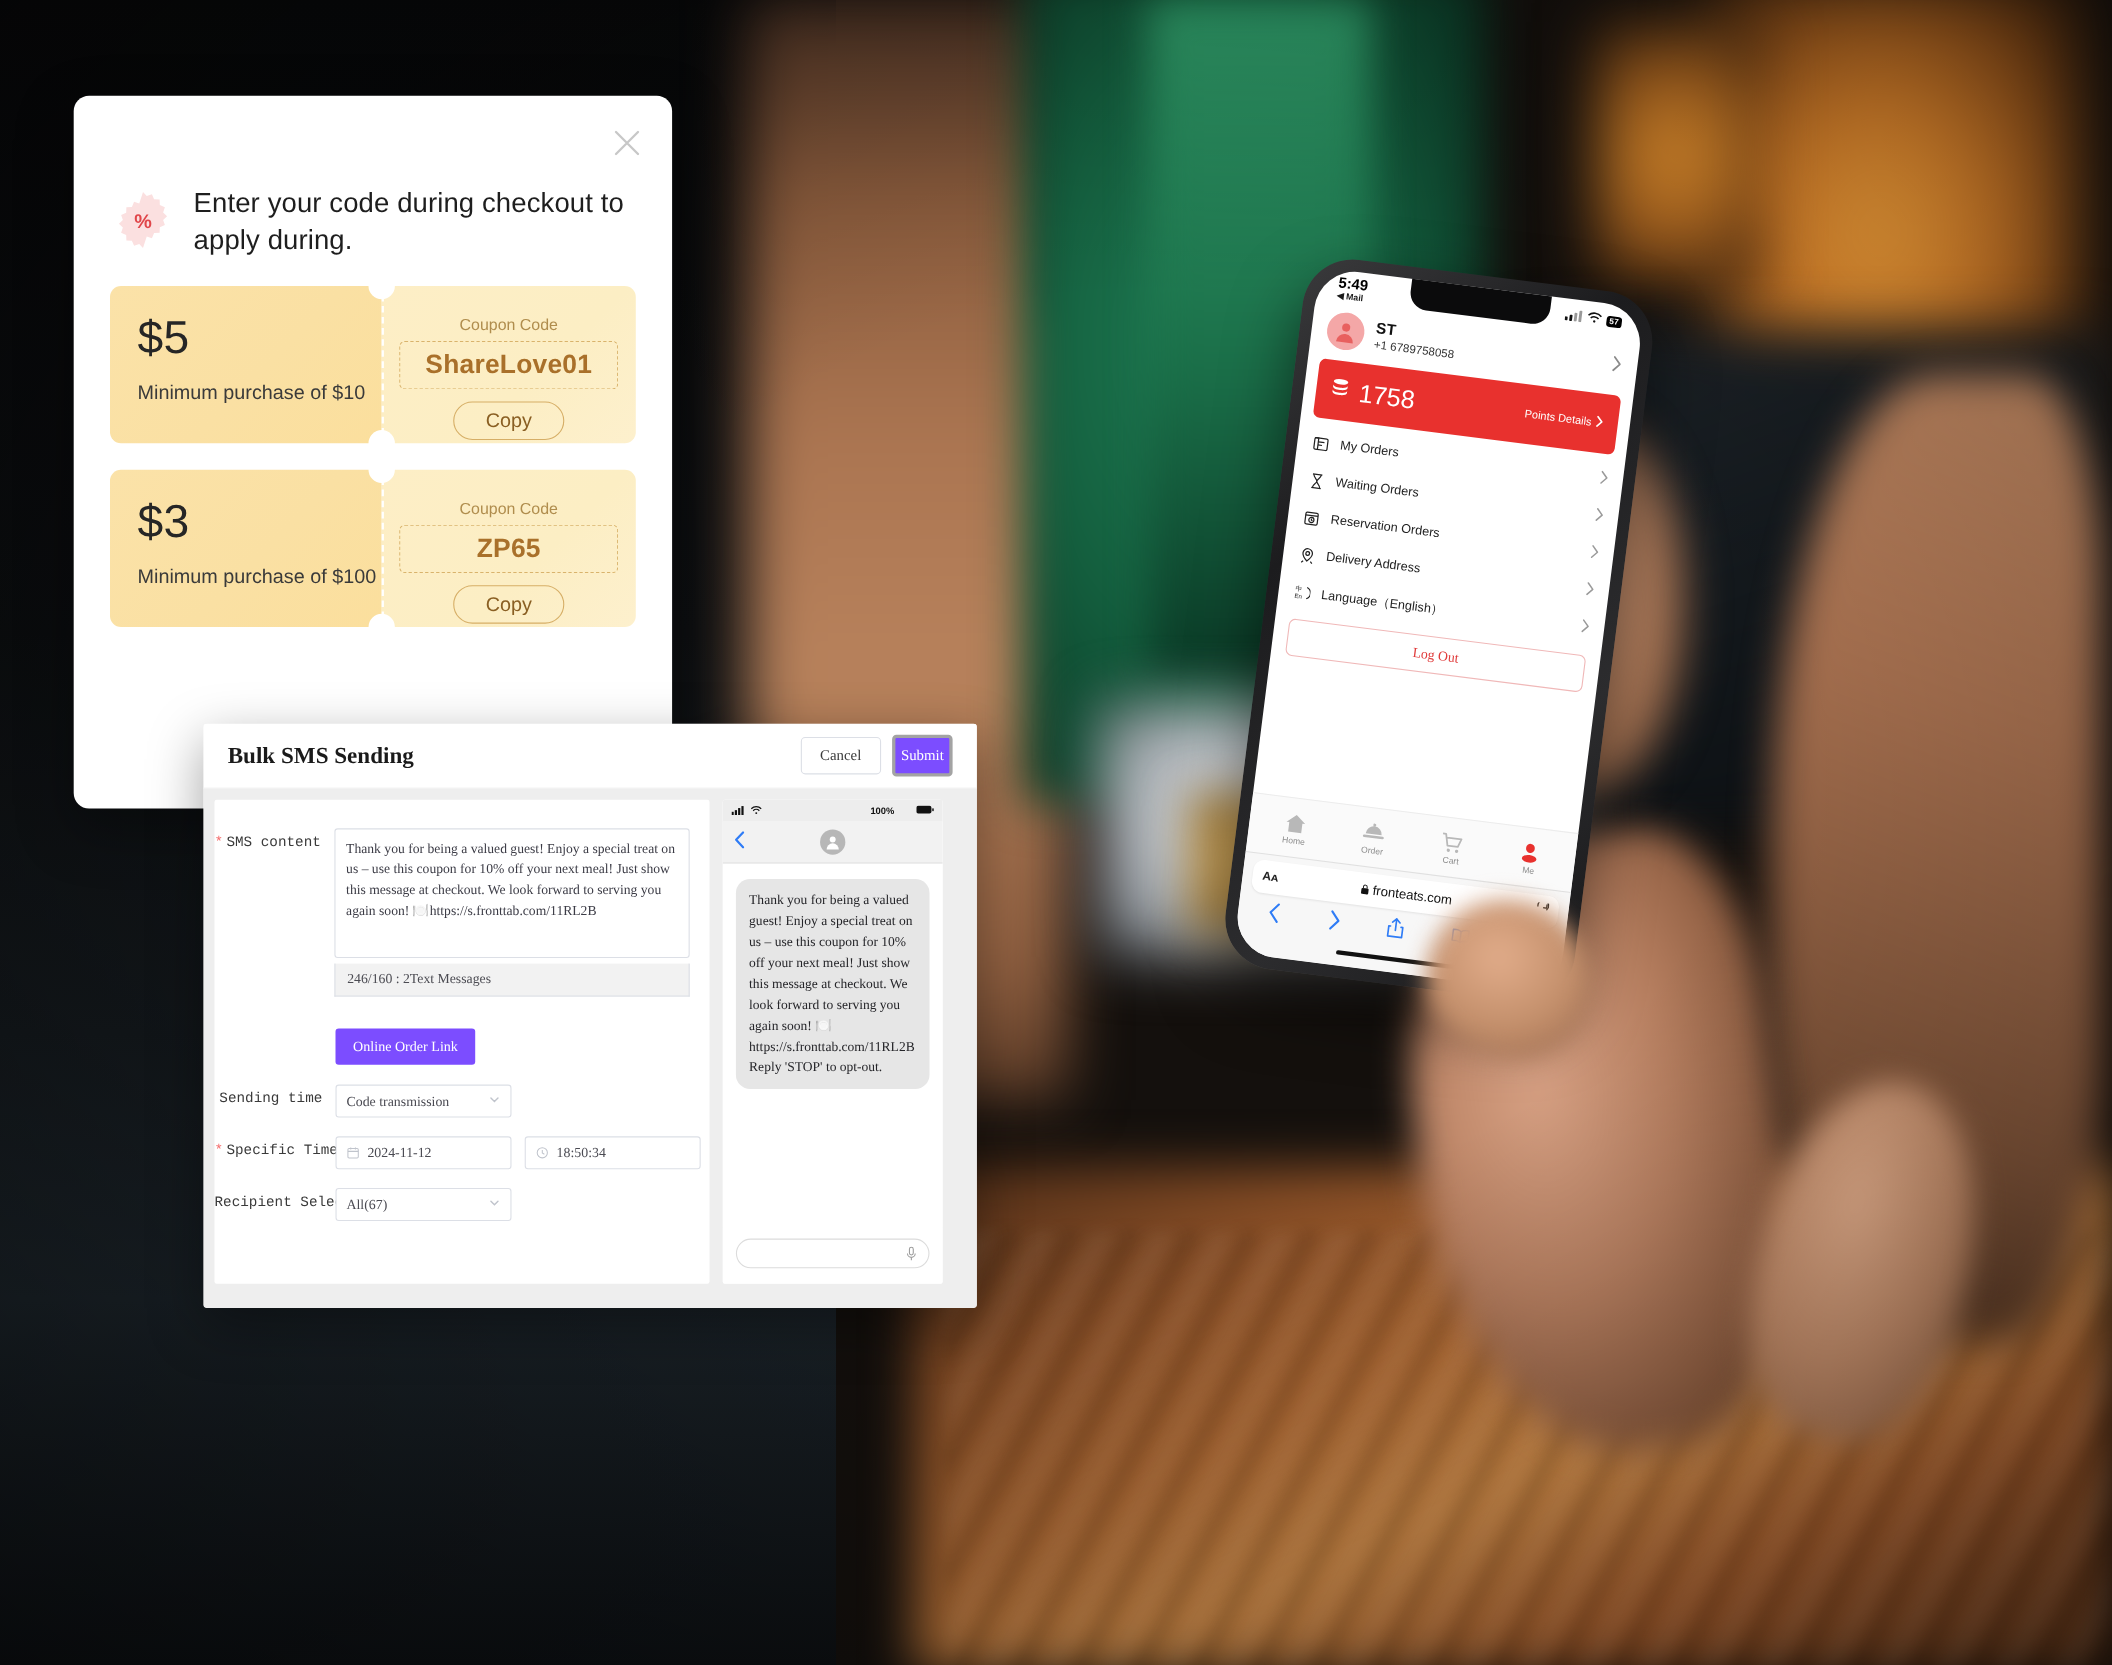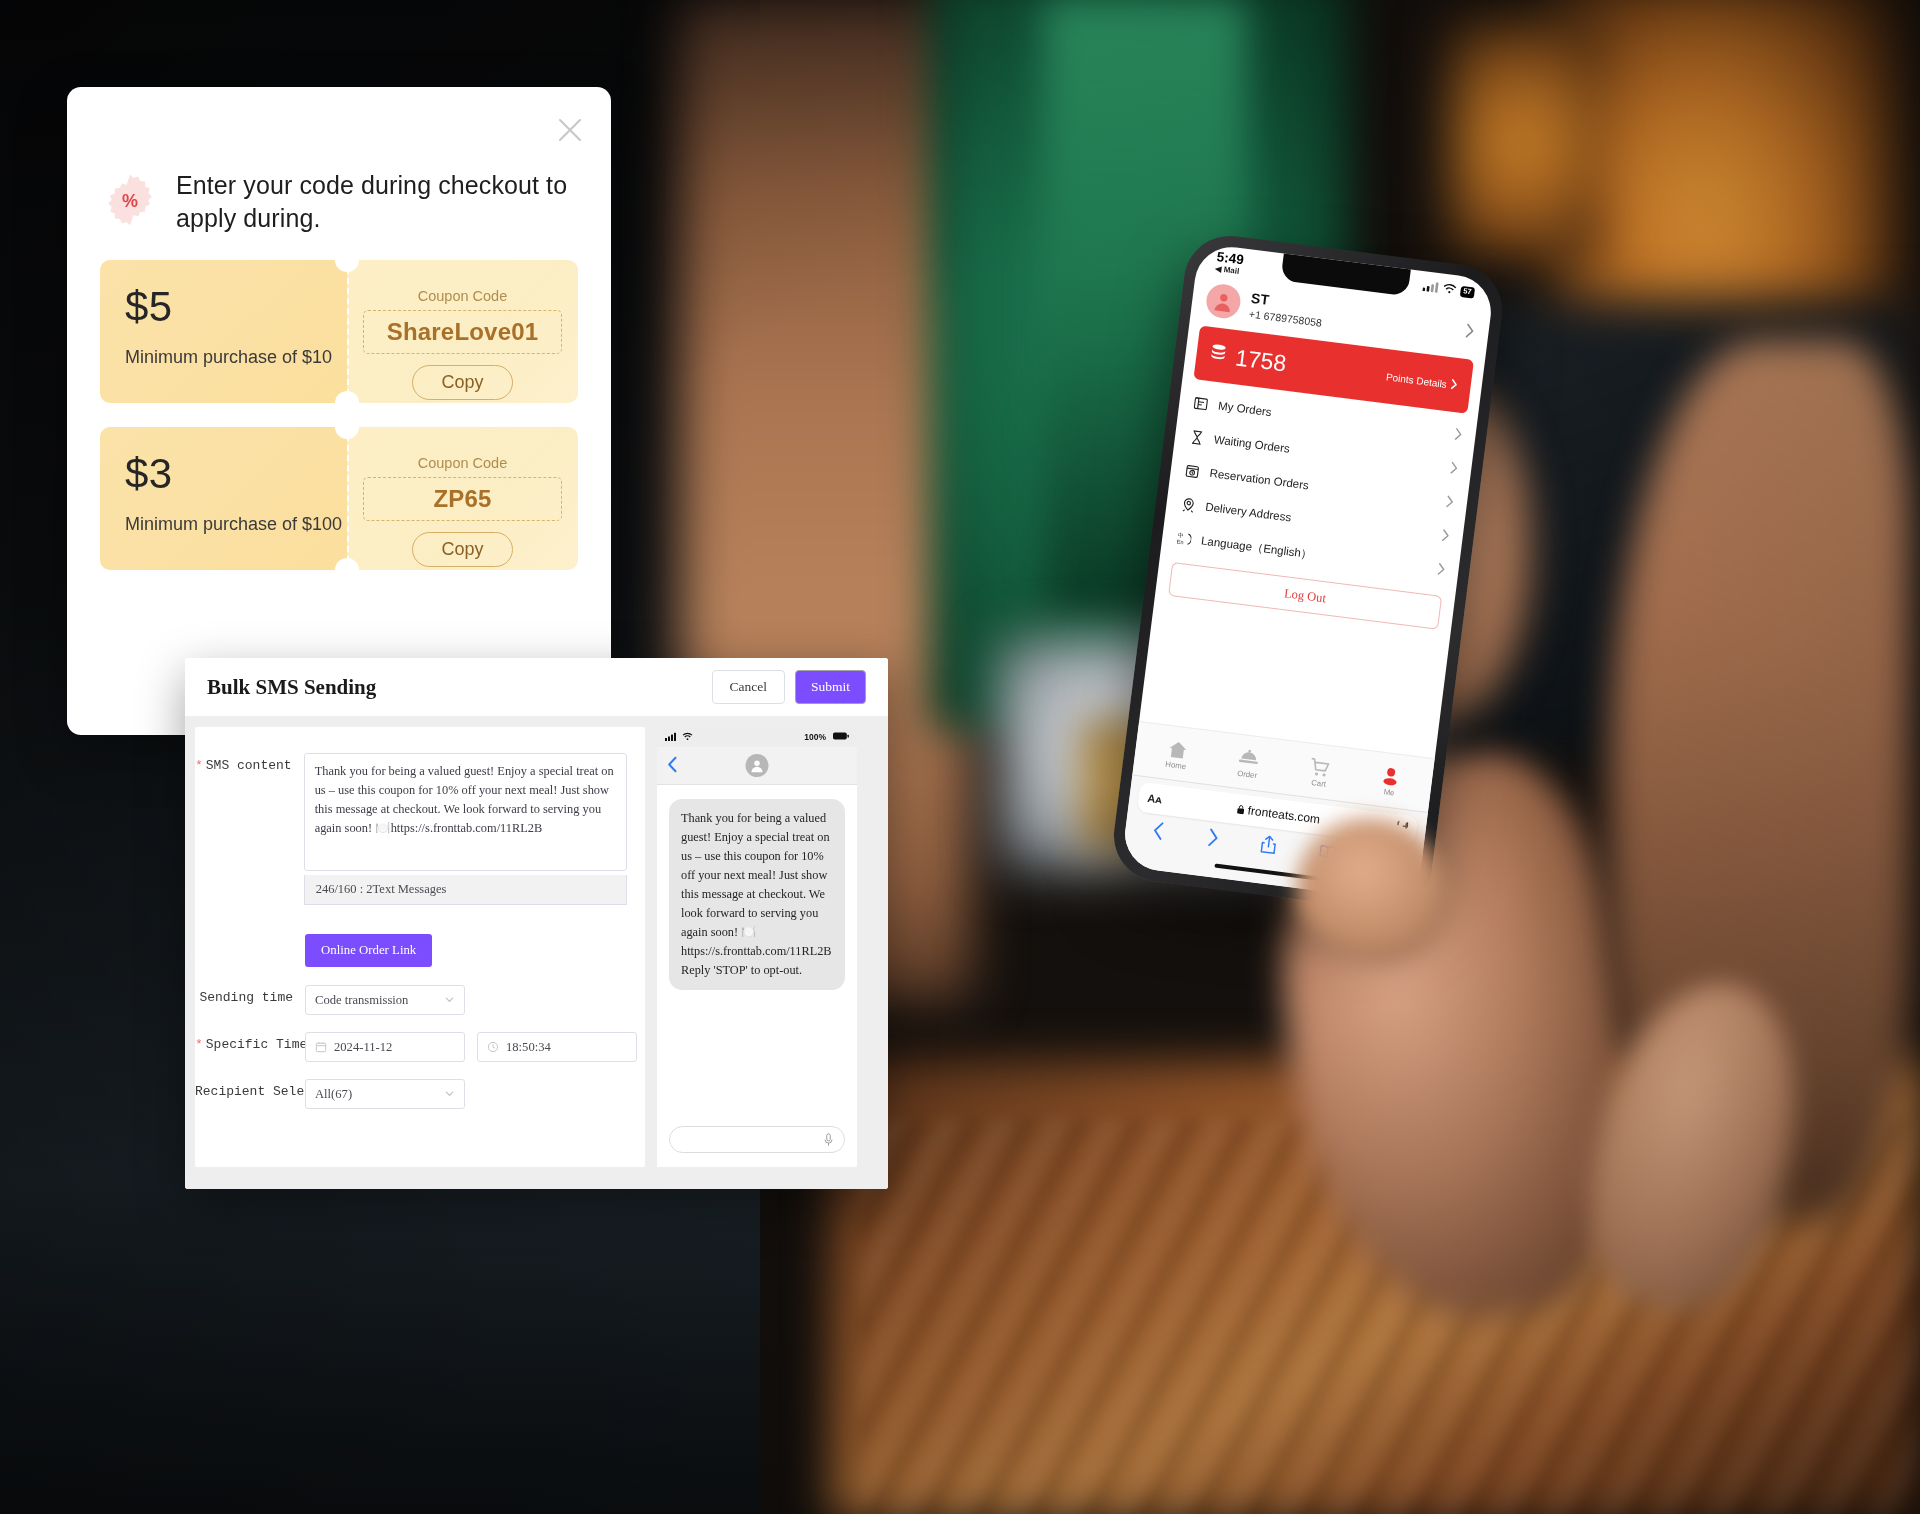--- a/index.html
+++ b/index.html
@@ -215,22 +215,22 @@
   .sms-header-actions { margin-left:auto; display:flex; gap: 10px; align-items:center; }
   .btn-cancel {
     font-family: "Liberation Serif", serif;
     font-size: 13.5px; color: #3b3b3b; background: #fff;
     border: 1px solid #dcdfe6; border-radius: 4px;
     padding: 8px 17px; cursor: pointer;
   }
   .btn-submit {
     font-family: "Liberation Serif", serif;
     font-size: 13.5px; color: #fff; background: #7c4dff;
-    border: 1px solid #a3a3a3; border-radius: 4px;
-    padding: 8px 15px; cursor: pointer;
+    border: 3px solid #a3a3a3; border-radius: 4px;
+    padding: 8px 5px; cursor: pointer;
   }
   .sms-body {
     position: absolute; top: 59px; left: 0; right: 0; bottom: 0;
     background: #eeeeee; padding: 10px 10px 22px 10px;
     display: flex; gap: 12px;
   }
   .sms-form-pane {
     width: 450px; background: #fff; border-radius: 2px;
     padding: 26px 18px 0 0;
   }
@@ -275,21 +275,21 @@
   .input-ctl.time { width: 160px; }
 
   .sms-preview-pane {
     width: 200px; background: #fff; border-radius: 2px;
     display: flex; flex-direction: column; overflow: hidden;
   }
   .pv-status {
     height: 20px; background: #ededed; display: flex; align-items: center;
     padding: 0 8px; font-size: 8.5px; color: #111; font-weight: 700;
   }
-  .pv-status .right { margin-left: auto; display:flex; align-items:center; gap:7px;}
+  .pv-status .right { margin-left: auto; display:flex; align-items:center; gap:20px;}
   .pv-nav {
     height: 38px; background: #f2f2f2; display: flex; align-items: center;
     padding: 0 10px; position: relative; border-bottom: 1px solid #e2e2e2;
   }
   .pv-back { color: #2f7cf6; font-size: 19px; line-height: 1; }
   .pv-avatar {
     position: absolute; left: 50%; transform: translateX(-50%);
     width: 23px; height: 23px; border-radius: 50%; background: #b7b7b7;
     display:flex; align-items:center; justify-content:center;
   }

